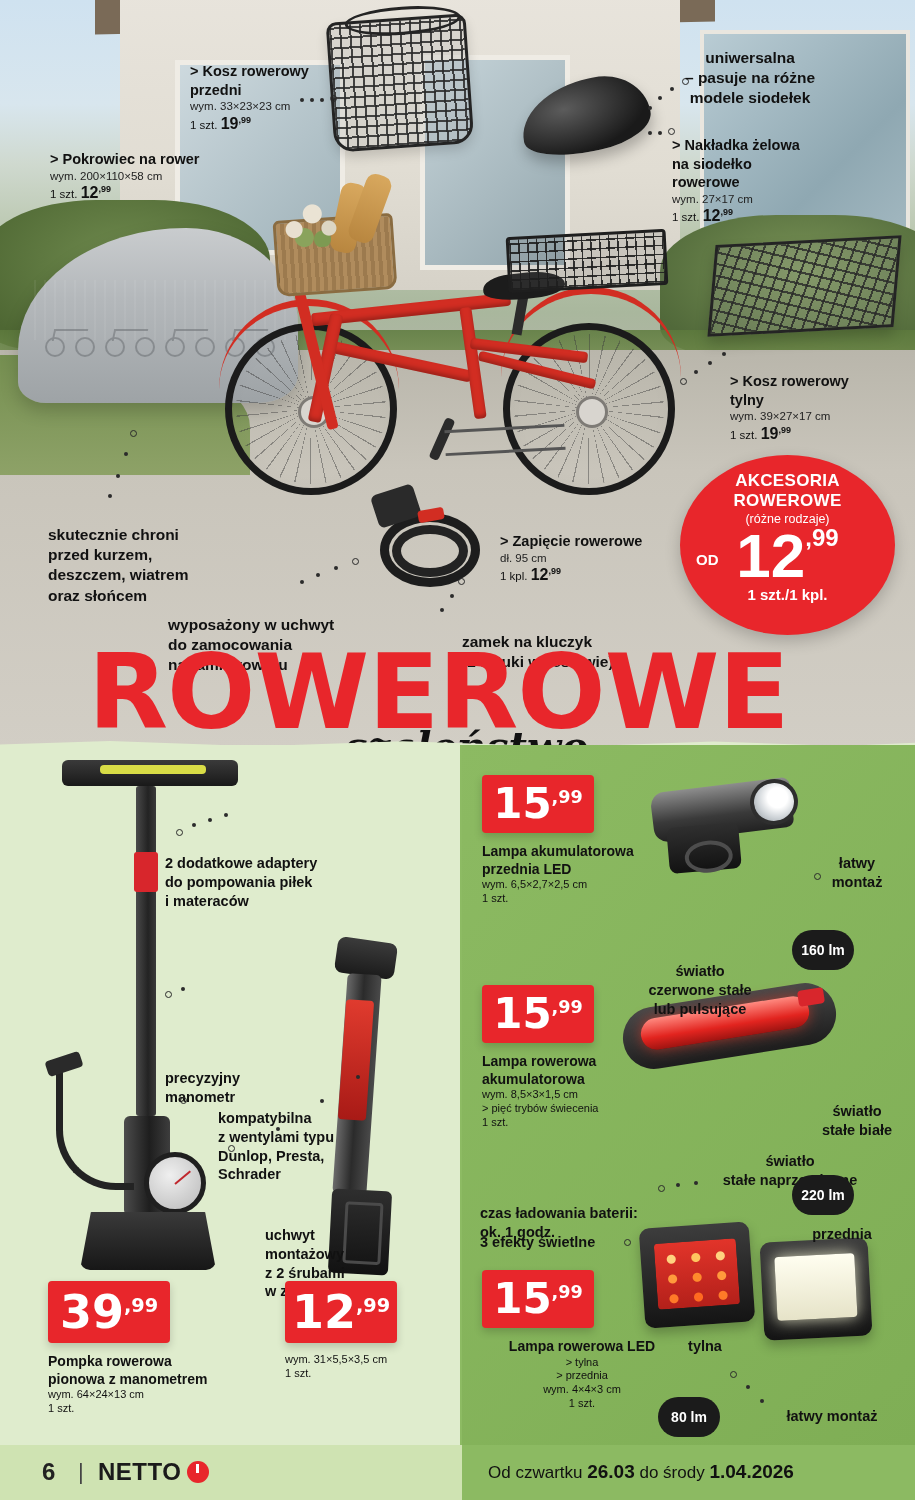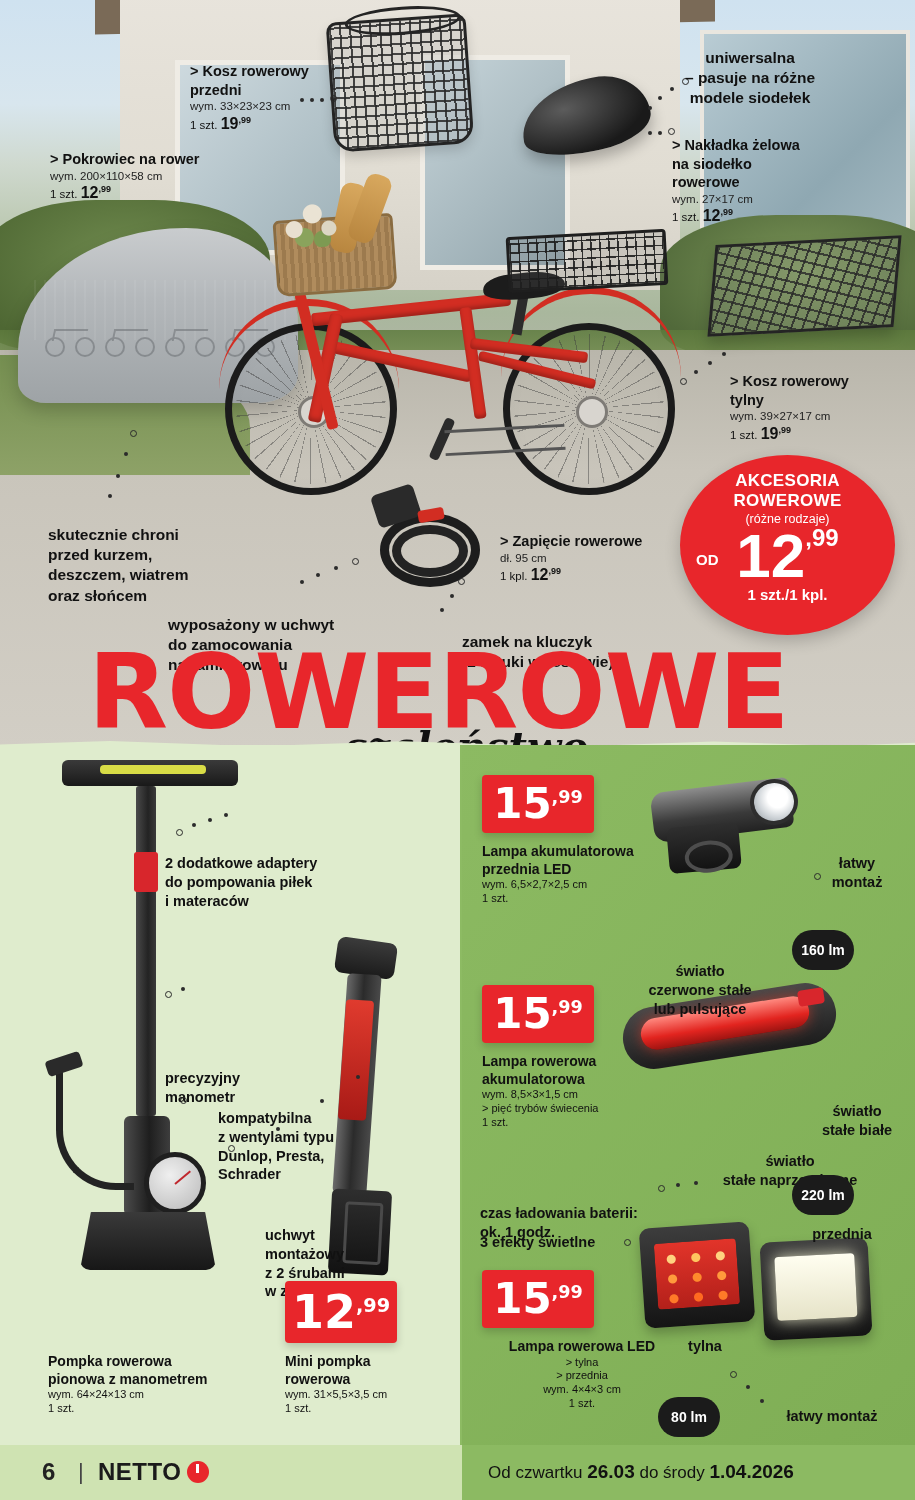--- a/index.html
+++ b/index.html
@@ -775,33 +775,34 @@
       <div class="dots" style="position:absolute;left:180px;top:348px;width:40px;height:16px;">
         <div class="dot-big" style="left:0;top:4px"></div>
       </div>
       <div class="dots" style="position:absolute;left:200px;top:330px;width:160px;height:80px;">
         <div class="dot" style="left:156px;top:0"></div>
           <div class="dot" style="left:120px;top:24px"></div>
         <div class="dot" style="left:76px;top:52px"></div>
           <div class="dot-big" style="left:28px;top:70px"></div>
       </div>
 
+      <div class="tag" style="left:48px;top:536px;width:122px;height:62px;">
+        <span style="font-size:46px"><span>39</span><sup>,99</sup></span>
+      </div>
       <div class="prod-label" style="left:48px;top:608px;width:200px;">
         <div class="nm" style="white-space:pre-line">Pompka rowerowa
 pionowa z manometrem</div>
         <div class="sm">wym. 64×24×13 cm</div>
         <div class="sm">1 szt.</div>
       </div>
 
       <div class="tag" style="left:285px;top:536px;width:112px;height:62px;">
         <span style="font-size:46px"><span>12</span><sup>,99</sup></span>
       </div>
       <div class="prod-label" style="left:285px;top:608px;width:180px;">
-        <div class="nm" style="white-space:pre-line">Mini pompka
-rowerowa</div>
         <div class="sm">wym. 31×5,5×3,5 cm</div>
         <div class="sm">1 szt.</div>
       </div>
     </div>
 
     <div style="position:absolute;left:462px;top:0;width:453px;height:700px;">
       <div class="lamp-front">
         <div class="lf-body"></div>
         <div class="lf-lens"></div>
         <div class="lf-mount"></div>

